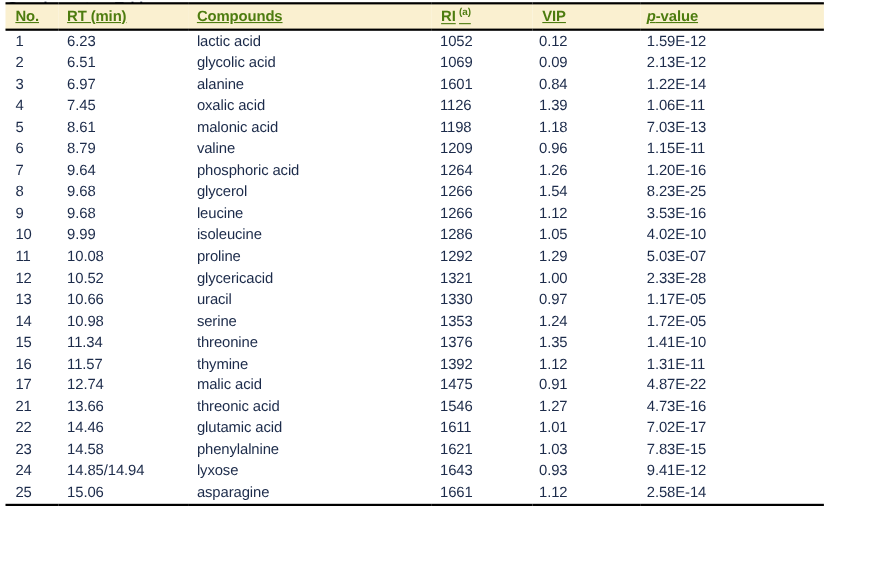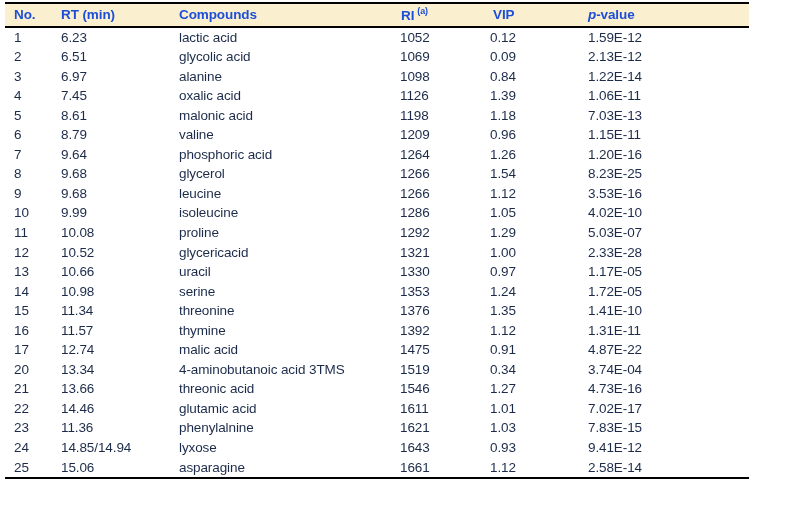--- a/index.html
+++ b/index.html
@@ -46,22 +46,23 @@
   table.sci thead tr.head-row { background:#faf0d0; }
   table.sci thead th {
     border-top:2.5px solid #000000;
     border-bottom:2.5px solid #000000;
     padding:2px 0 3px 0;
     height:21px;
     font-weight:700;
     text-align:left;
     vertical-align:middle;
     white-space:nowrap;
-    color:#1d4ed8;
+    color:#4d7c0f;
     letter-spacing:-0.1px;
+    text-decoration:underline;
   }
   table.sci tbody td {
     padding:0;
     height:19.55px;
     line-height:19.55px;
     vertical-align:middle;
     white-space:nowrap;
     font-weight:400;
     letter-spacing:-0.1px;
   }
@@ -137,21 +138,21 @@
             <td class="c-rt">6.51</td>
             <td class="c-cmp">glycolic acid</td>
             <td class="c-ri">1069</td>
             <td class="c-vip">0.09</td>
             <td class="c-pval">2.13E-12</td>
           </tr>
           <tr>
             <td class="c-no">3</td>
             <td class="c-rt">6.97</td>
             <td class="c-cmp">alanine</td>
-            <td class="c-ri">1098</td>
+            <td class="c-ri">1601</td>
             <td class="c-vip">0.84</td>
             <td class="c-pval">1.22E-14</td>
           </tr>
           <tr>
             <td class="c-no">4</td>
             <td class="c-rt">7.45</td>
             <td class="c-cmp">oxalic acid</td>
             <td class="c-ri">1126</td>
             <td class="c-vip">1.39</td>
             <td class="c-pval">1.06E-11</td>
@@ -254,46 +255,38 @@
           </tr>
           <tr>
             <td class="c-no">17</td>
             <td class="c-rt">12.74</td>
             <td class="c-cmp">malic acid</td>
             <td class="c-ri">1475</td>
             <td class="c-vip">0.91</td>
             <td class="c-pval">4.87E-22</td>
           </tr>
           <tr>
-            <td class="c-no">20</td>
-            <td class="c-rt">13.34</td>
-            <td class="c-cmp">4-aminobutanoic acid 3TMS</td>
-            <td class="c-ri">1519</td>
-            <td class="c-vip">0.34</td>
-            <td class="c-pval">3.74E-04</td>
-          </tr>
-          <tr>
             <td class="c-no">21</td>
             <td class="c-rt">13.66</td>
             <td class="c-cmp">threonic acid</td>
             <td class="c-ri">1546</td>
             <td class="c-vip">1.27</td>
             <td class="c-pval">4.73E-16</td>
           </tr>
           <tr>
             <td class="c-no">22</td>
             <td class="c-rt">14.46</td>
             <td class="c-cmp">glutamic acid</td>
             <td class="c-ri">1611</td>
             <td class="c-vip">1.01</td>
             <td class="c-pval">7.02E-17</td>
           </tr>
           <tr>
             <td class="c-no">23</td>
-            <td class="c-rt">11.36</td>
+            <td class="c-rt">14.58</td>
             <td class="c-cmp">phenylalnine</td>
             <td class="c-ri">1621</td>
             <td class="c-vip">1.03</td>
             <td class="c-pval">7.83E-15</td>
           </tr>
           <tr>
             <td class="c-no">24</td>
             <td class="c-rt">14.85/14.94</td>
             <td class="c-cmp">lyxose</td>
             <td class="c-ri">1643</td>

